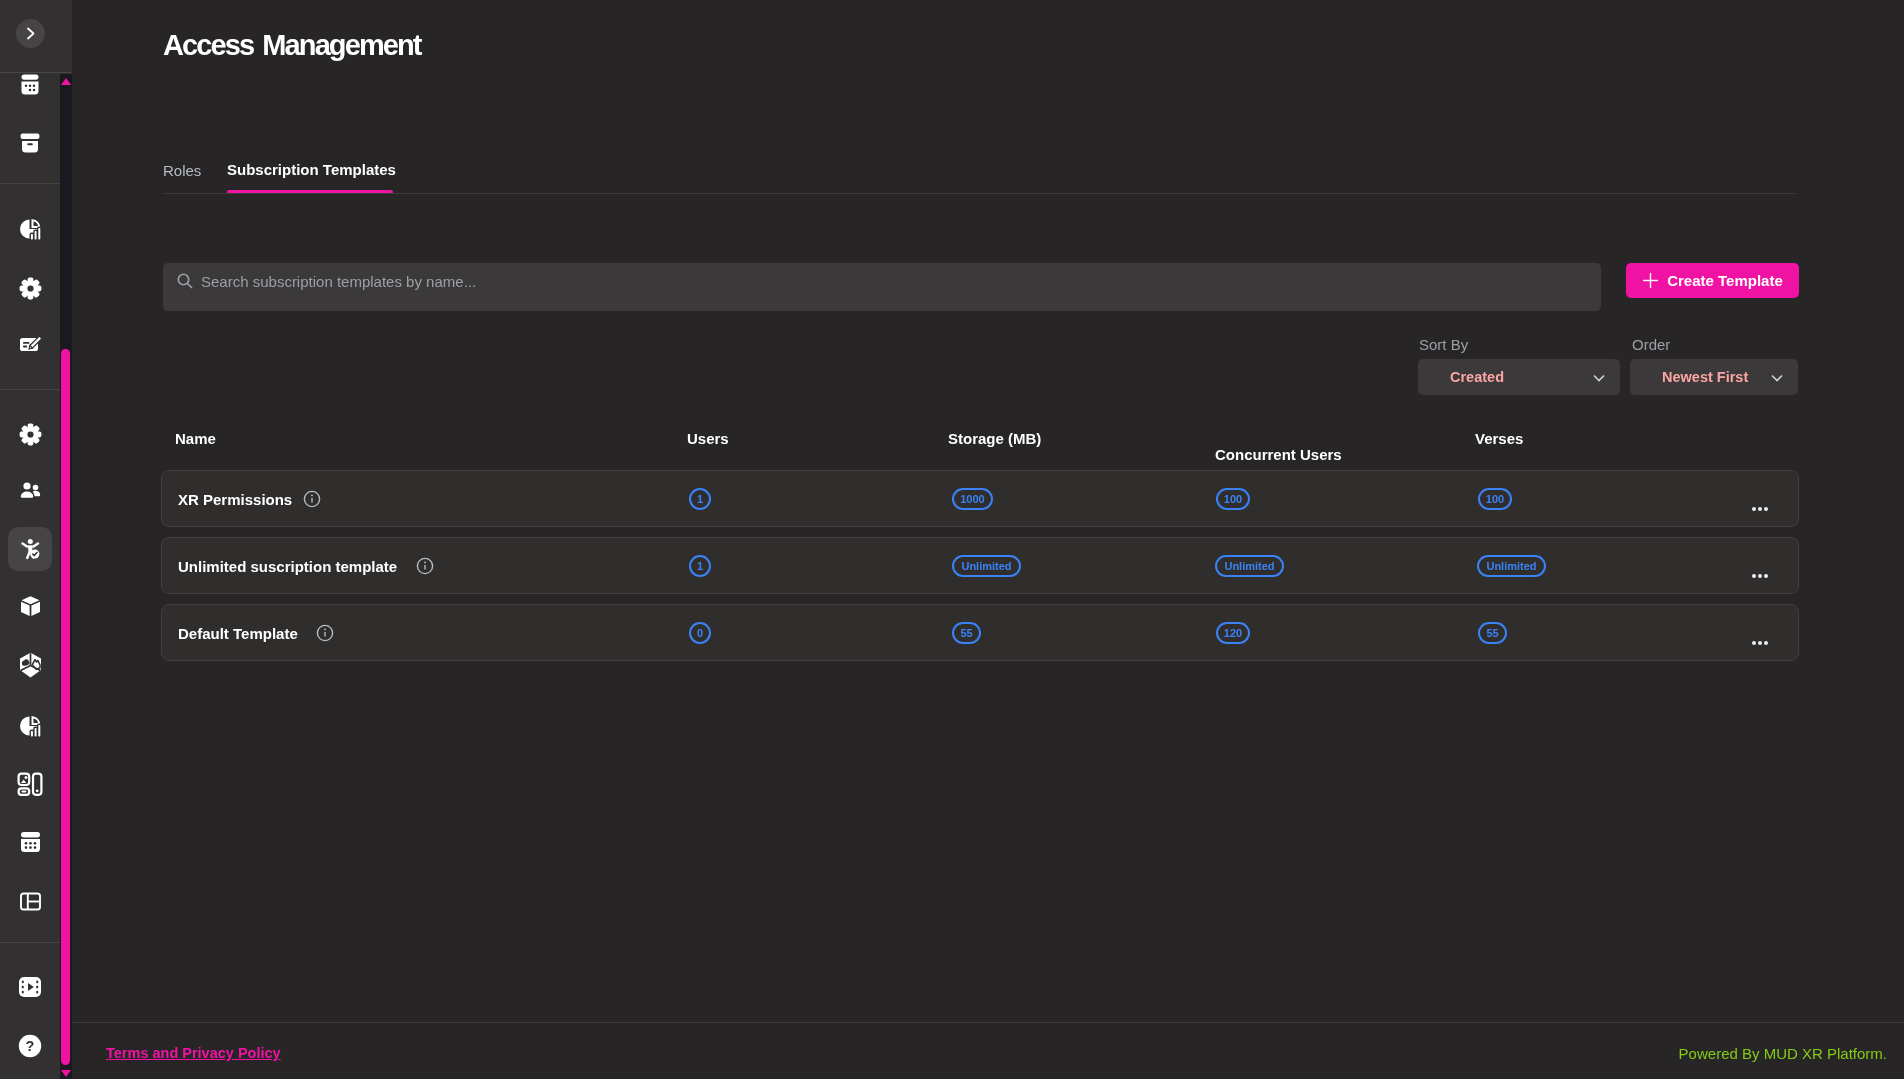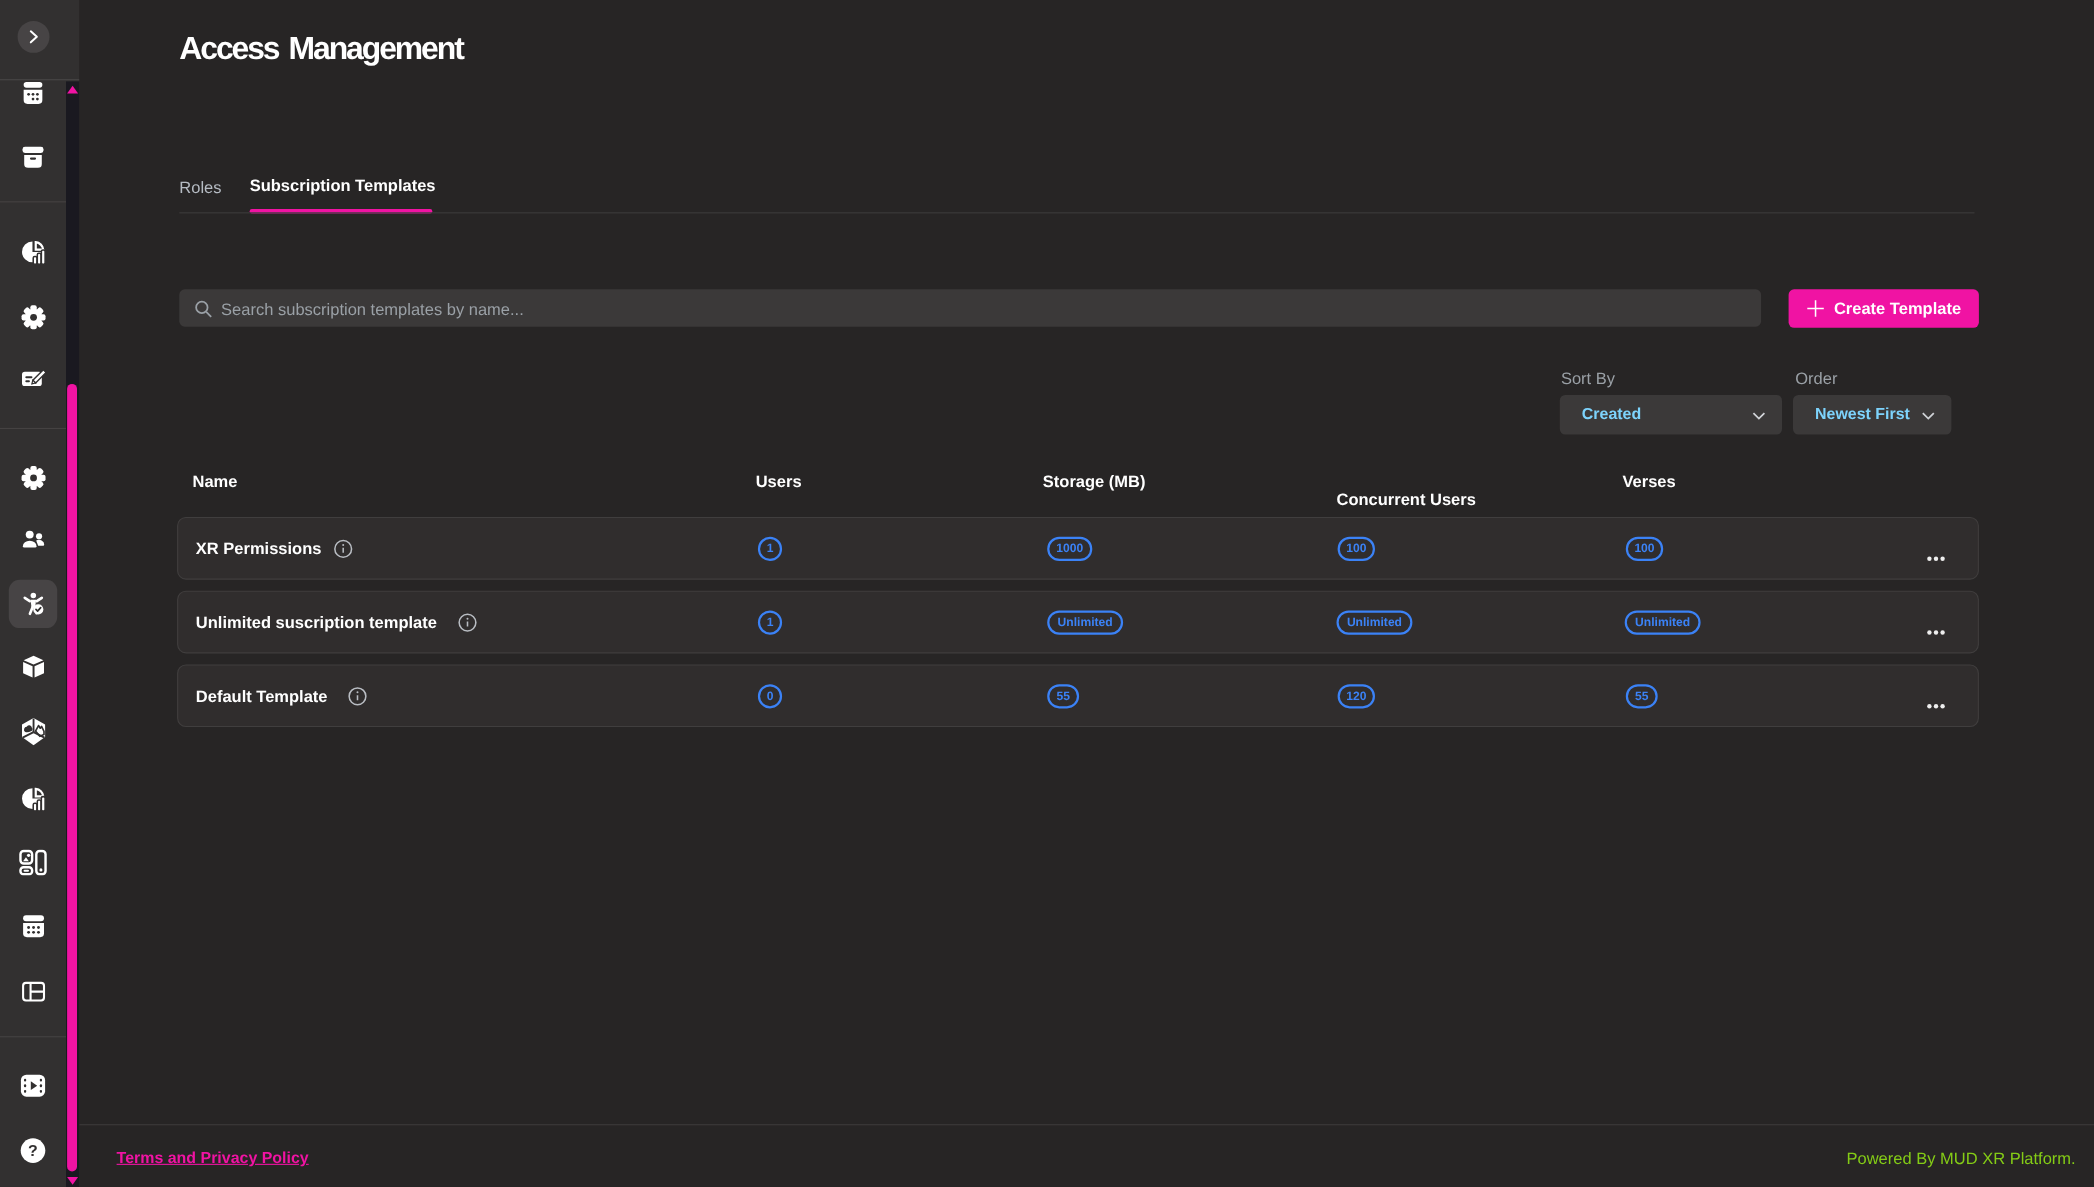--- a/index.html
+++ b/index.html
@@ -21,28 +21,28 @@
   
   #main { position:absolute; left:72px; top:0; width:1832px; height:1079px; }
   #title { position:absolute; left:91px; top:29px; font-size:29px; font-weight:bold; color:#fff; letter-spacing:-1.9px; word-spacing:3px; }
   #subtitle { position:absolute; left:91px; top:86px; font-size:20px; color:#eee; }
 
   #tab-roles { position:absolute; left:91px; top:162px; font-size:15px; color:#b6bcc4; }
   #tab-sub { position:absolute; left:155px; top:161px; font-size:15px; font-weight:bold; color:#fff; }
   #tab-underline { position:absolute; left:155px; top:190px; width:166px; height:4px; border-radius:2px; background:#f013a3; }
   #tab-border { position:absolute; left:91px; top:193px; width:1632px; height:1px; background:#3d3b3b; }
 
-  #search { position:absolute; left:91px; top:263px; width:1438px; height:34px; border-radius:5px; background:#3b3939;padding-left:12px; }
+  #search { position:absolute; left:91px; top:263px; width:1438px; height:48px; border-radius:5px; background:#3b3939;padding-left:12px; }
   #search svg { position:absolute; left:13px; top:9px; }
   #search .ph { position:absolute; left:38px; top:10px; font-size:15px; color:#9aa0a6; }
 
   #create-btn { position:absolute; left:1554px; top:263px; width:173px; height:35px; border-radius:5px; background:#f013a3; color:#fff; font-size:15px; font-weight:bold; display:flex; align-items:center; justify-content:center; gap:8px; }
 
   .dd-label { position:absolute; top:336px; font-size:15px; color:#9aa0a6; }
-  .dd { position:absolute; top:359px; height:36px; border-radius:5px; background:#3b3939; color:#7dd3fc; font-size:14.5px; font-weight:bold; display:flex; align-items:center; padding-left:20px; }
+  .dd { position:absolute; top:359px; height:36px; border-radius:5px; background:#3b3939; color:#fca5a5; font-size:14.5px; font-weight:bold; display:flex; align-items:center; padding-left:32px; }
   .dd .chev { position:absolute; right:14px; top:12px; }
 
   .th { position:absolute; top:430px; font-size:15px; font-weight:bold; color:#fff; }
 
   .row { position:absolute; left:89px; width:1638px; height:57px; border-radius:8px; background:#302d2d; border:1px solid #403e3e; }
   .rname { position:absolute; top:20px; font-size:15px; font-weight:bold; color:#fff; left:16px; }
   .info { position:absolute; top:19px; }
   .pill { position:absolute; top:17px; height:22px; border:2px solid #3b82f6; border-radius:12px; color:#3b82f6; font-size:11px; font-weight:bold; display:flex; align-items:center; justify-content:center; }
   .dots { position:absolute; right:26px; top:26px; width:20px; }
   .dots i { display:inline-block; width:4px; height:4px; border-radius:50%; background:#eee; margin-right:2px; }
@@ -73,21 +73,21 @@
         <line x1="1" y1="8.5" x2="16" y2="8.5"></line>
       </svg>
       <span>Create Template</span>
     </div>
 
   <div class="dd-label" style="left:1347px;">Sort By</div>
   <div class="dd" style="left:1346px; width:202px;">Created<svg class="chev" width="14" height="14" viewBox="0 0 14 14" fill="none" stroke="#cfd2d6" stroke-width="1.6">
         <polyline points="2,4.5 7,9.5 12,4.5"></polyline>
       </svg></div>
   <div class="dd-label" style="left:1560px;text-align:right;">Order</div>
-  <div class="dd" style="left:1558px; width:144px;text-align:right;">Newest First<svg class="chev" width="14" height="14" viewBox="0 0 14 14" fill="none" stroke="#cfd2d6" stroke-width="1.6">
+  <div class="dd" style="left:1558px; width:168px;text-align:right;">Newest First<svg class="chev" width="14" height="14" viewBox="0 0 14 14" fill="none" stroke="#cfd2d6" stroke-width="1.6">
         <polyline points="2,4.5 7,9.5 12,4.5"></polyline>
       </svg></div>
 
   <div class="th" style="left:103px;">Name</div>
   <div class="th" style="left:615px;">Users</div>
   <div class="th" style="left:876px;">Storage (MB)</div>
   <div class="th" style="left:1143px;margin-top:16px;">Concurrent Users</div>
   <div class="th" style="left:1403px;">Verses</div>
 
   <div class="row" style="top:470px;">

